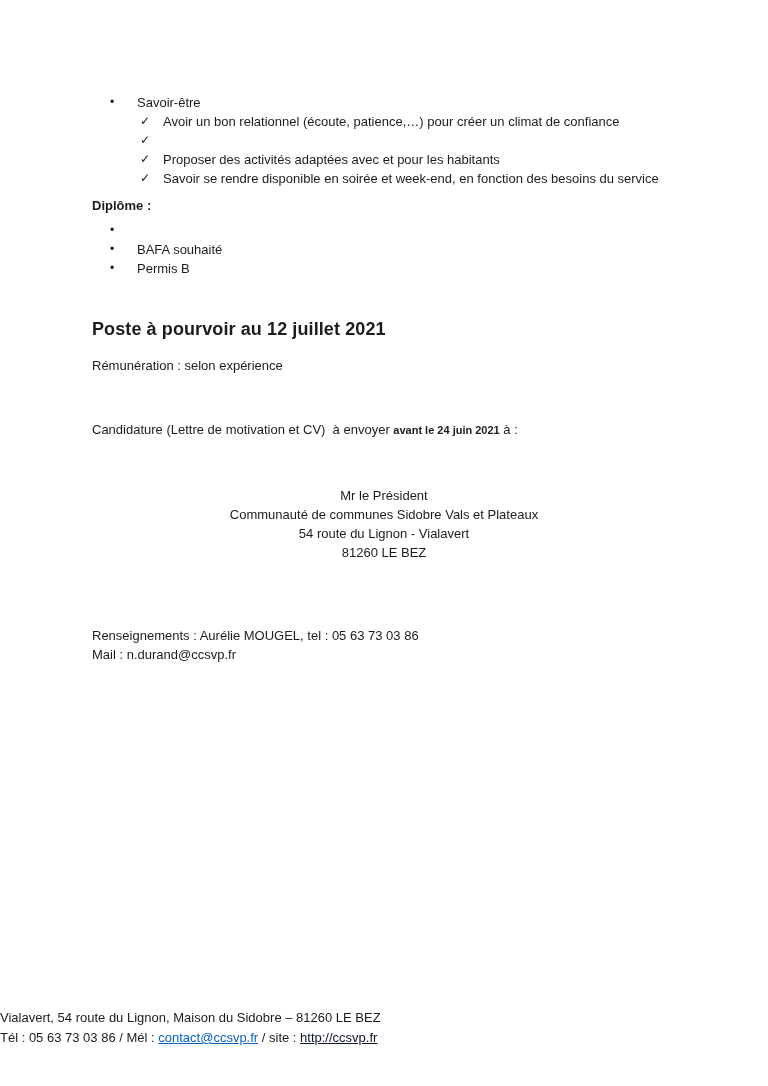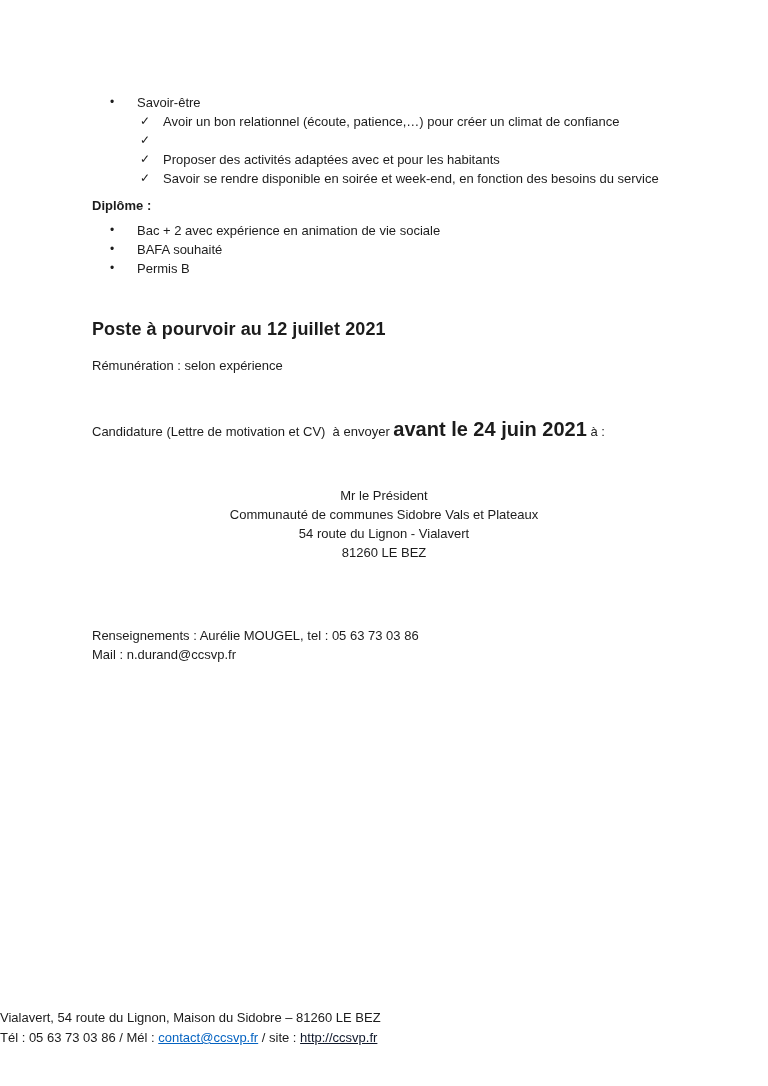--- a/index.html
+++ b/index.html
@@ -28,21 +28,21 @@
 
   .h1 {
     margin-left: 92px;
     font-size: 18px;
     line-height: 24px;
     font-weight: bold;
     letter-spacing: 0.1px;
   }
   .body-line { margin-left: 92px; font-size: 13px; line-height: 19px; }
   .candidature { margin-left: 92px; font-size: 13px; line-height: 21px; white-space: pre-wrap; }
-  .candidature .big-bold { font-size: 20px; font-weight: bold; }
+  .candidature .big-bold { font-size: 11px; font-weight: bold; }
 
   .centered-block { text-align: center; font-size: 13px; line-height: 19px; margin-top: 9px; }
 
   .footer { text-align: left; font-size: 13px; line-height: 20px; }
   .footer a { text-decoration: underline; }
 </style>
 </head>
 <body>
 
 <div class="page">
@@ -69,21 +69,20 @@
     </div>
   </div>
 
   <div class="abs" style="top: 196px;">
     <div class="bold-label">Diplôme :</div>
   </div>
 
   <div class="abs" style="top: 221px;">
     <div class="li1">
       <span class="marker">•</span>
-      <span>Bac + 2 avec expérience en animation de vie sociale</span>
     </div>
     <div class="li1">
       <span class="marker">•</span>
       <span>BAFA souhaité</span>
     </div>
     <div class="li1">
       <span class="marker">•</span>
       <span>Permis B</span>
     </div>
   </div>

